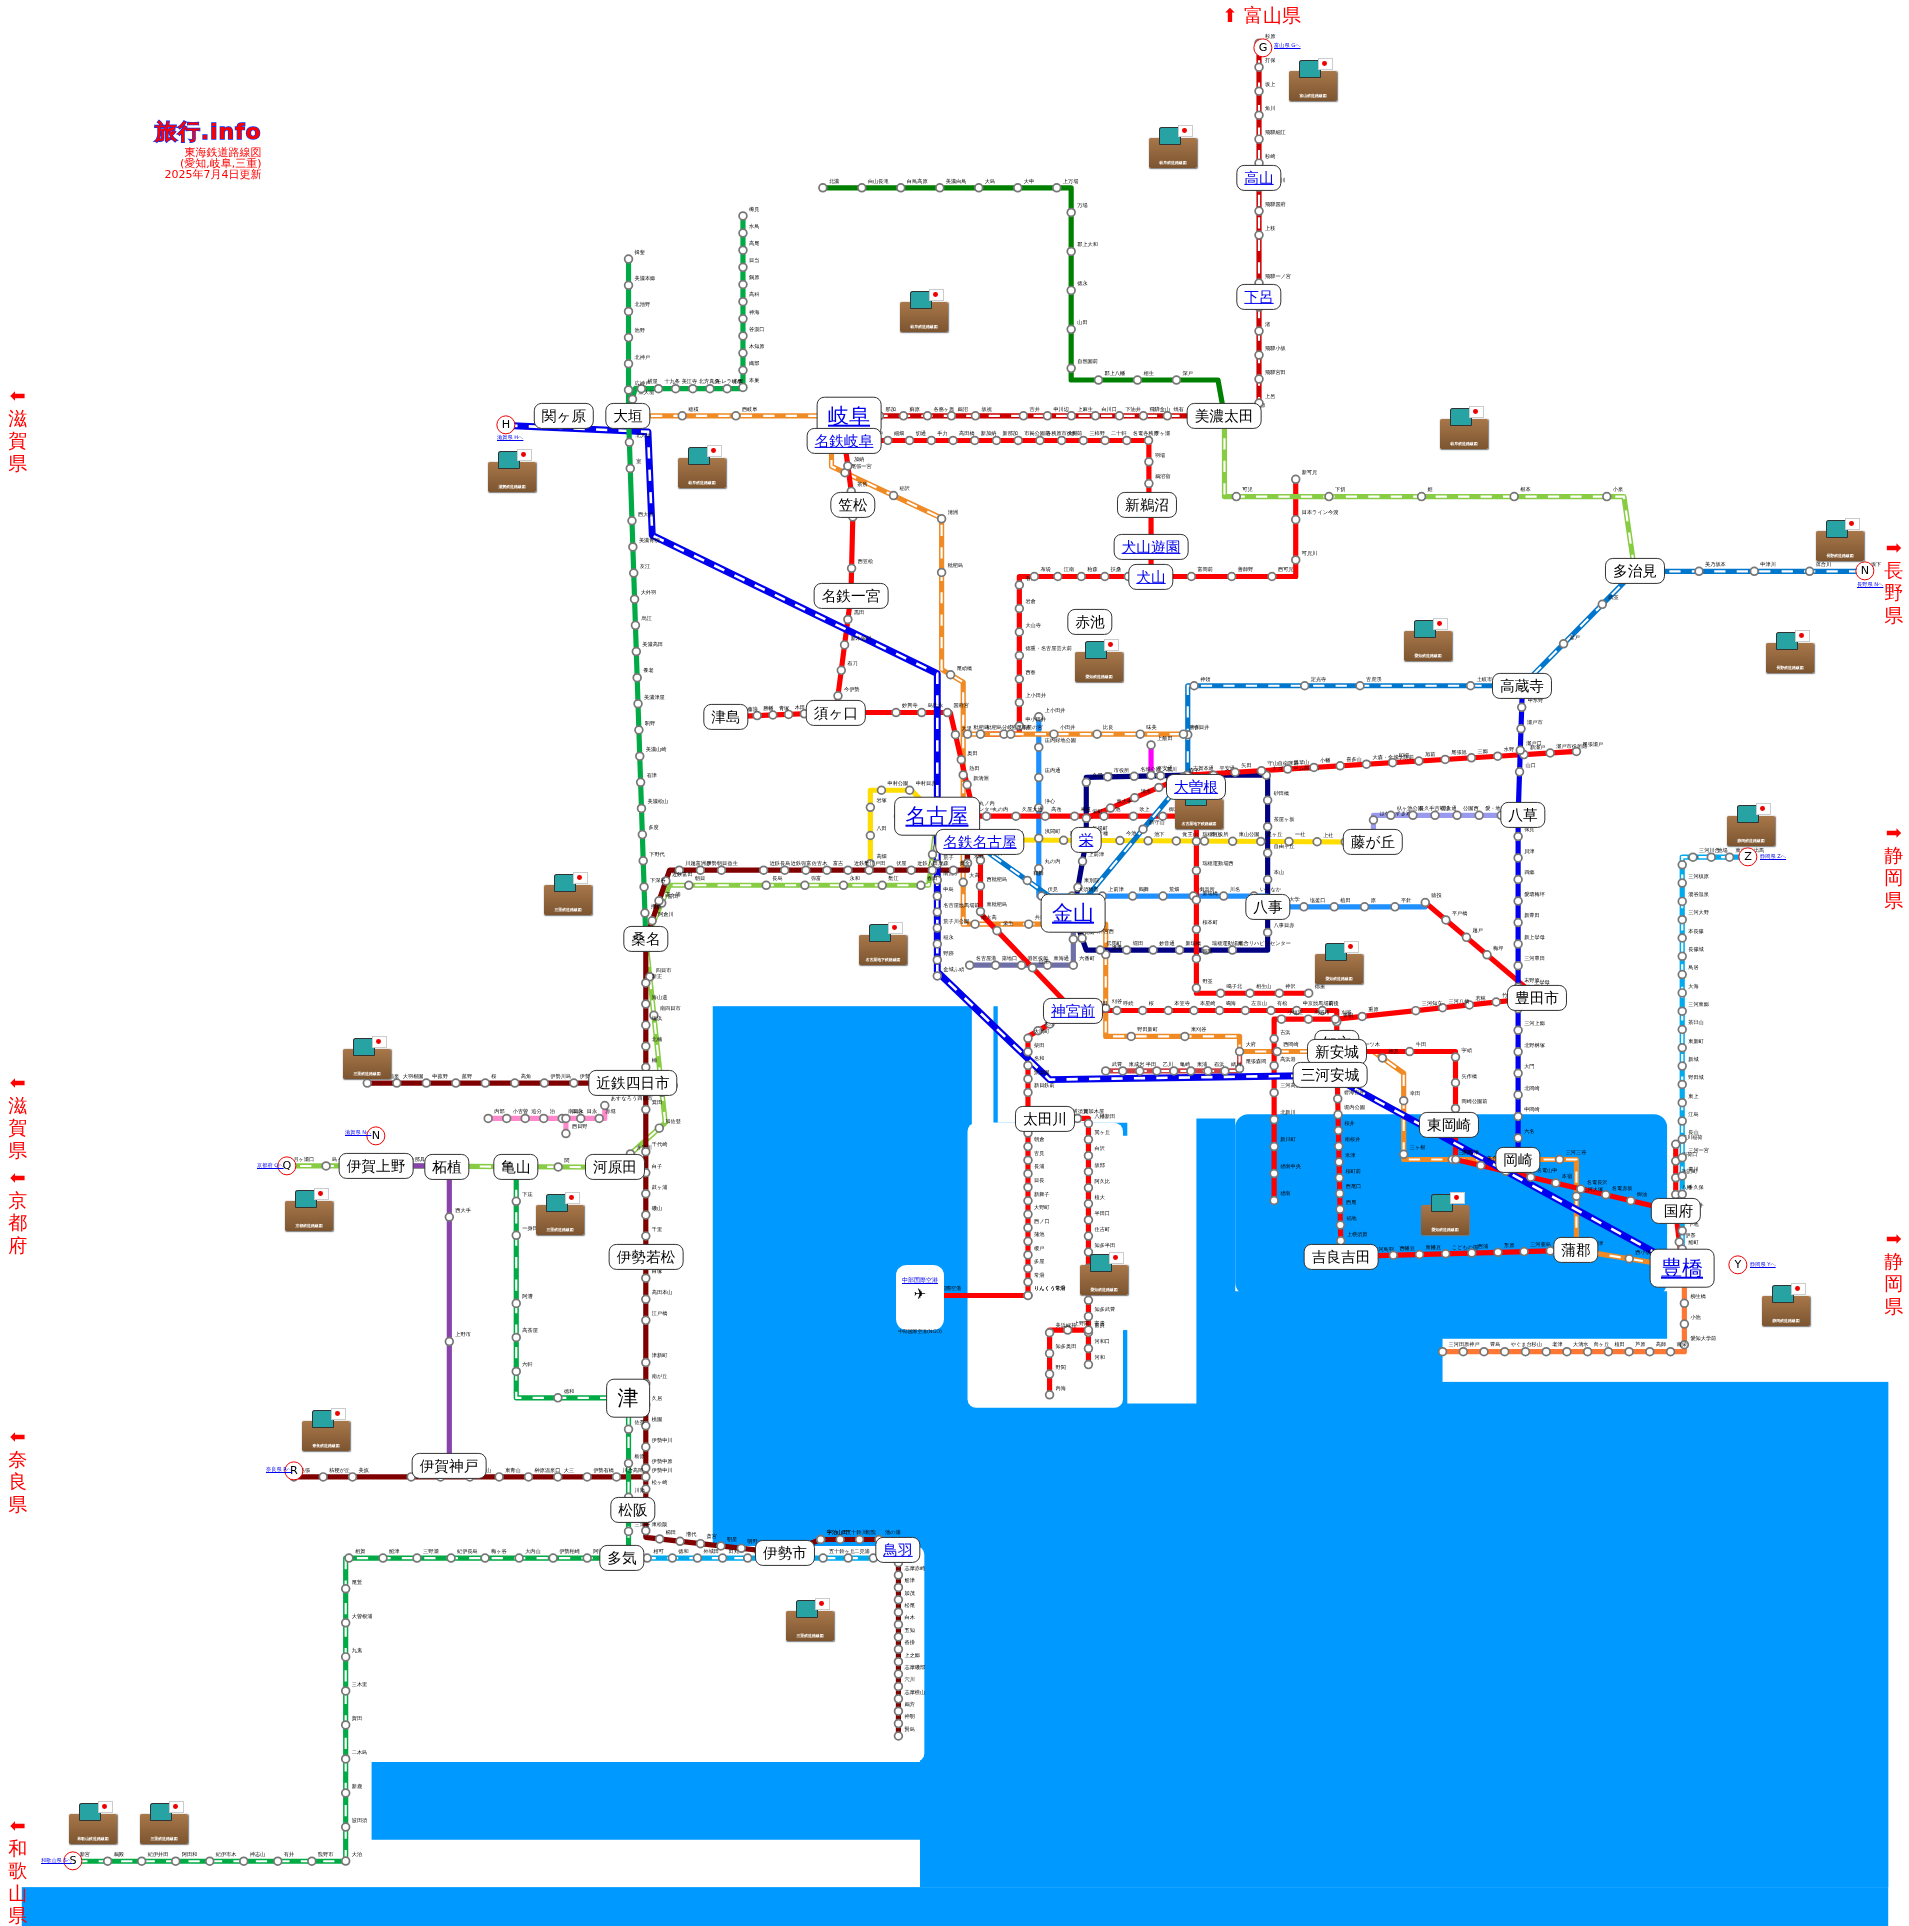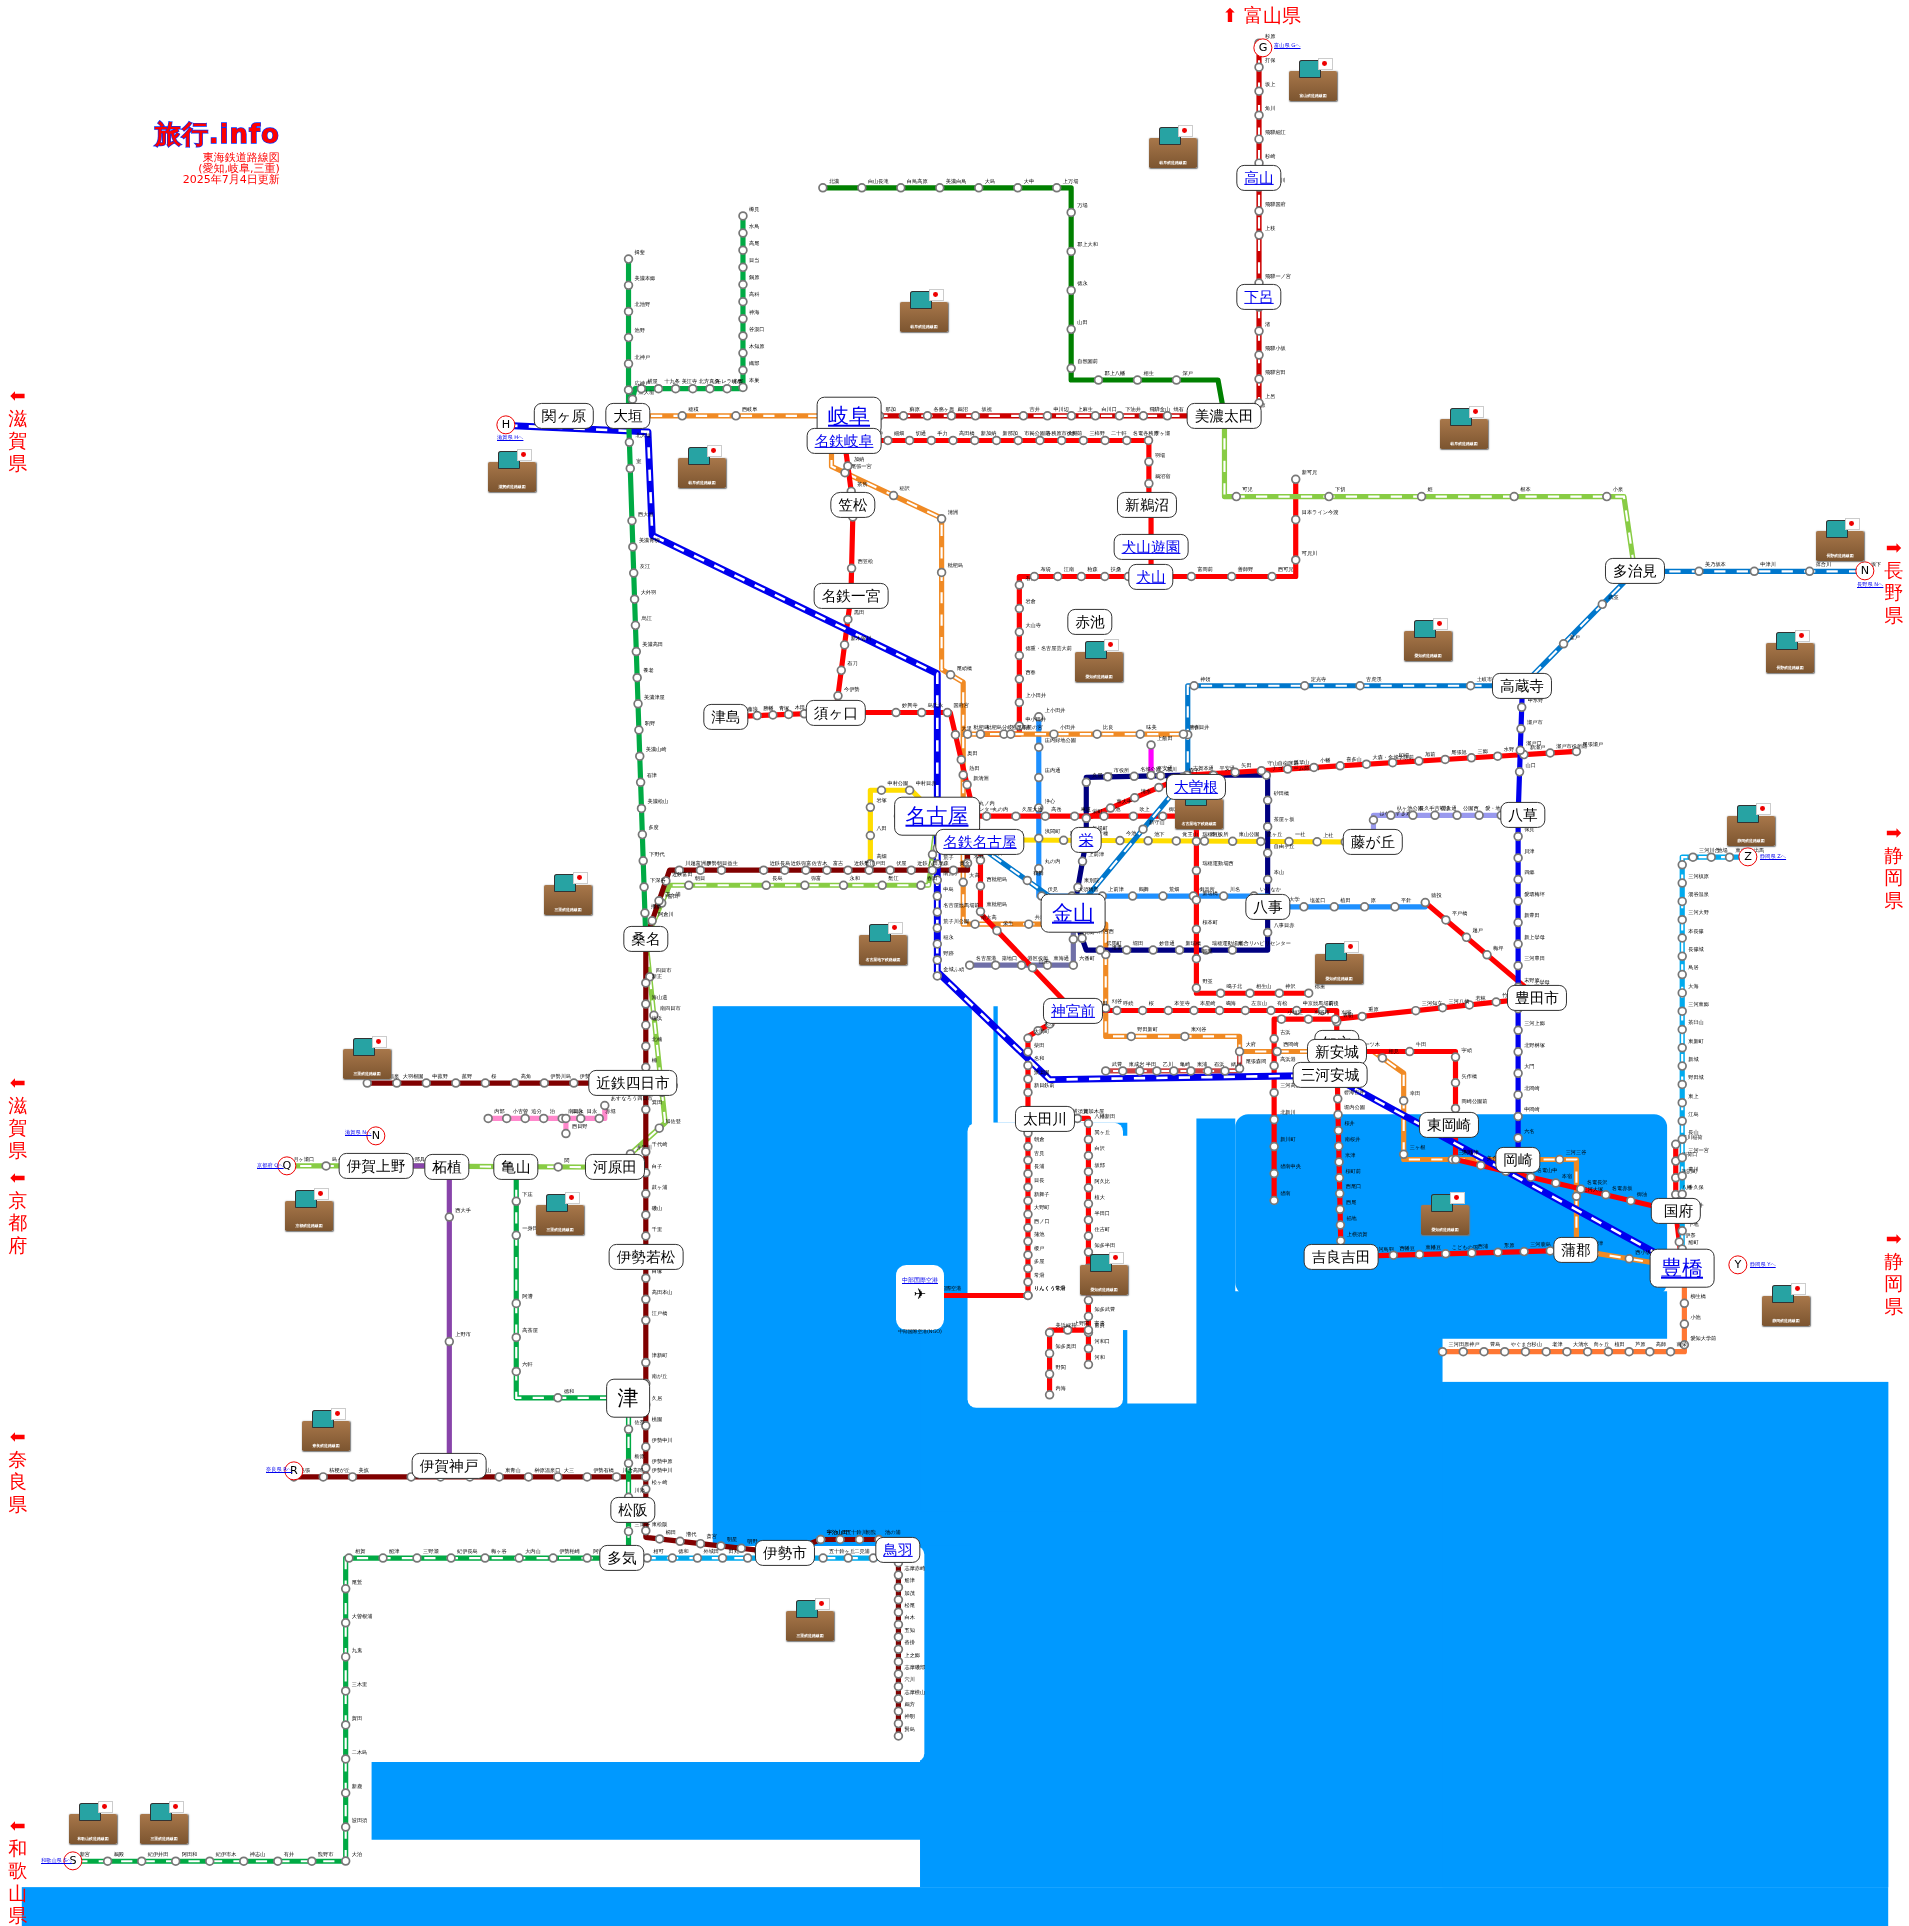--- a/index.html
+++ b/index.html
@@ -3,21 +3,21 @@
 <meta charset="utf-8">
 <style>
   html,body{margin:0;padding:0;background:#fff;}
   body{width:1910px;height:1926px;position:relative;overflow:hidden;font-family:"DejaVu Sans","Liberation Sans",sans-serif;}
   #map{position:absolute;left:0;top:0;width:1910px;height:1926px;}
   .pref{position:absolute;color:#ff0000;font-size:19px;line-height:22.5px;text-align:center;font-family:"DejaVu Sans",sans-serif;}
   .pref .arrow{display:block;font-size:19px;color:#ff0000;}
   .pref.vertical .label{display:block;width:21.6px;word-break:break-all;}
   .pref.top{display:flex;align-items:center;gap:6px;}
   .logo{position:absolute;left:155px;top:117px;text-align:right;}
-  .logo .brand{display:inline-block;font-size:26px;font-weight:bold;color:#ff0000;-webkit-text-stroke:1.3px #0033ff;paint-order:stroke fill;letter-spacing:0.9px;}
+  .logo .brand{display:inline-block;font-size:22px;font-weight:bold;color:#ff0000;-webkit-text-stroke:1.3px #0033ff;paint-order:stroke fill;letter-spacing:0.9px;}
   .logo .sub{color:#ff0000;font-size:11px;line-height:11.2px;}
   .hub{position:absolute;transform:translate(-50%,-50%);background:#fff;border:1.3px solid #333;border-radius:7.8px;padding:2.6px 7px;font-size:14.7px;white-space:nowrap;color:#000;}
   .hub.big{font-size:21px;padding:4.3px 10.4px;}
   .hub.link{color:#0000ee;text-decoration:underline;}
   .banner{position:absolute;width:48px;height:30px;background:linear-gradient(#a8774a,#7c5530);border-radius:1.7px;box-shadow:0.9px 0.9px 1.3px #777;color:#fff;font-size:3.9px;text-align:center;}
   .banner .train{position:absolute;left:10.4px;top:-11.2px;width:20px;height:16.4px;background:#27a3a3;border:0.9px solid #333;border-radius:2.6px 2.6px 0.9px 0.9px;}
   .banner .flag{position:absolute;left:28.5px;top:-13px;width:13px;height:9.5px;background:#fff;border:0.4px solid #ccc;}
   .banner .flag::after{content:"";position:absolute;left:3.9px;top:2.2px;width:4.8px;height:4.8px;border-radius:50%;background:#e00;}
   .banner .btxt{position:absolute;bottom:2.6px;left:0;right:0;font-weight:bold;}
   .exit{position:absolute;transform:translate(-50%,-50%);width:17.3px;height:17.3px;border:1.7px solid #ee0000;border-radius:50%;background:#fff;font-size:11.2px;text-align:center;line-height:17.3px;}

